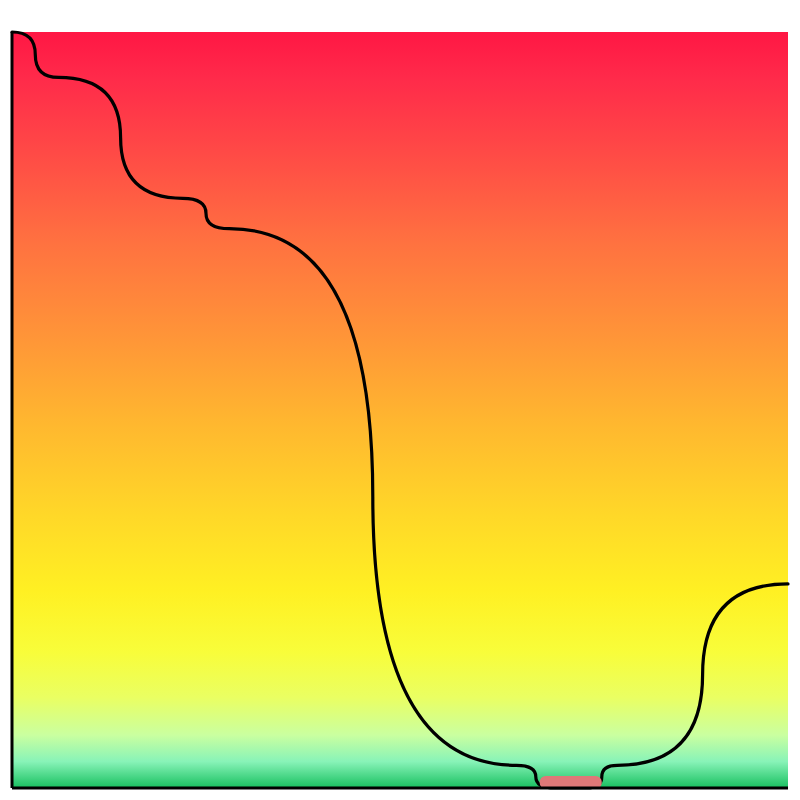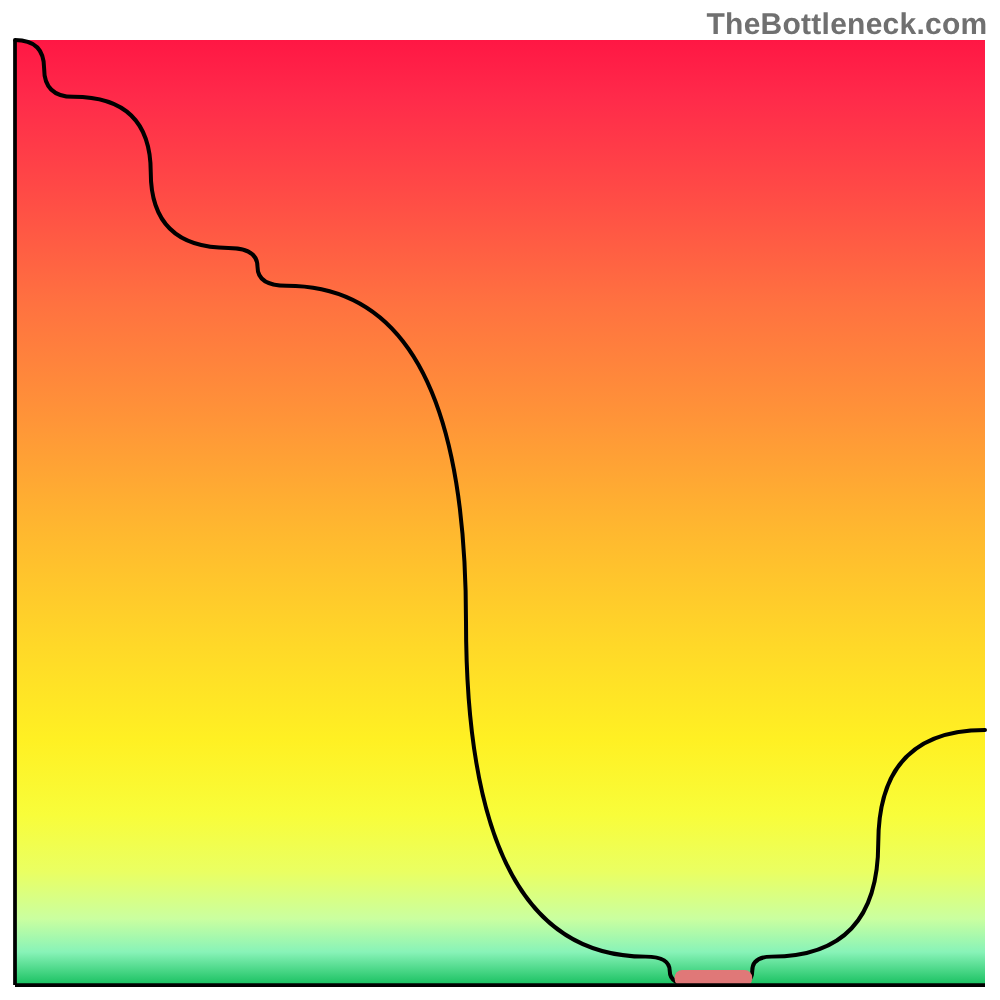--- a/index.html
+++ b/index.html
@@ -28,21 +28,20 @@
   svg.plot {
     position: absolute;
     left: 0;
     top: 0;
   }
 </style>
 </head>
 <body>
 
 <div class="wrap">
-  <div class="watermark">TheBottleneck.com</div>
 
   <svg class="plot" width="800" height="800">
     <defs>
       <linearGradient id="bg-grad" x1="0" y1="0" x2="0" y2="1">
           <stop offset="0.00%" stop-color="#ff1744"></stop>
           <stop offset="6.00%" stop-color="#ff2a4a"></stop>
           <stop offset="16.00%" stop-color="#ff4a46"></stop>
           <stop offset="28.00%" stop-color="#ff7240"></stop>
           <stop offset="40.00%" stop-color="#ff9438"></stop>
           <stop offset="52.00%" stop-color="#ffb82f"></stop>

